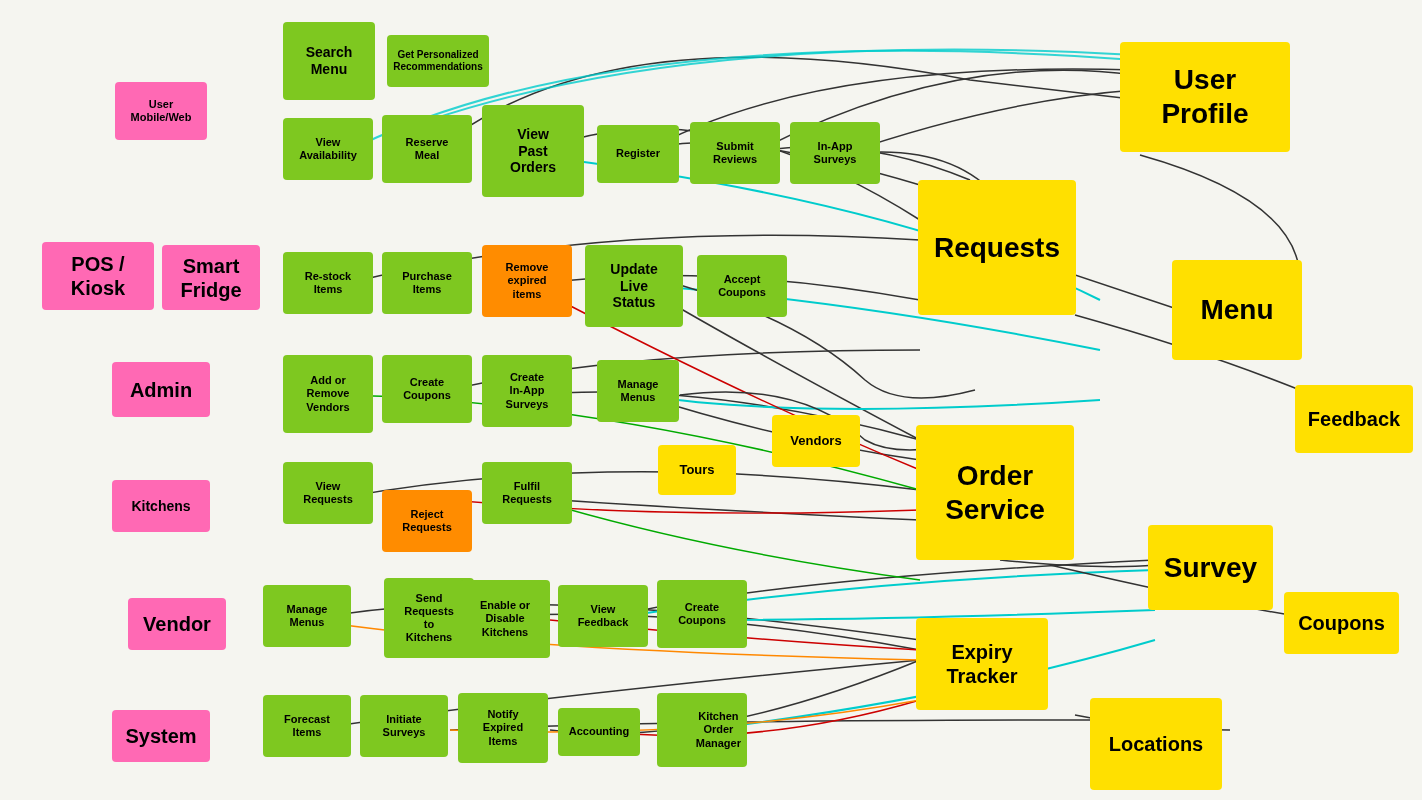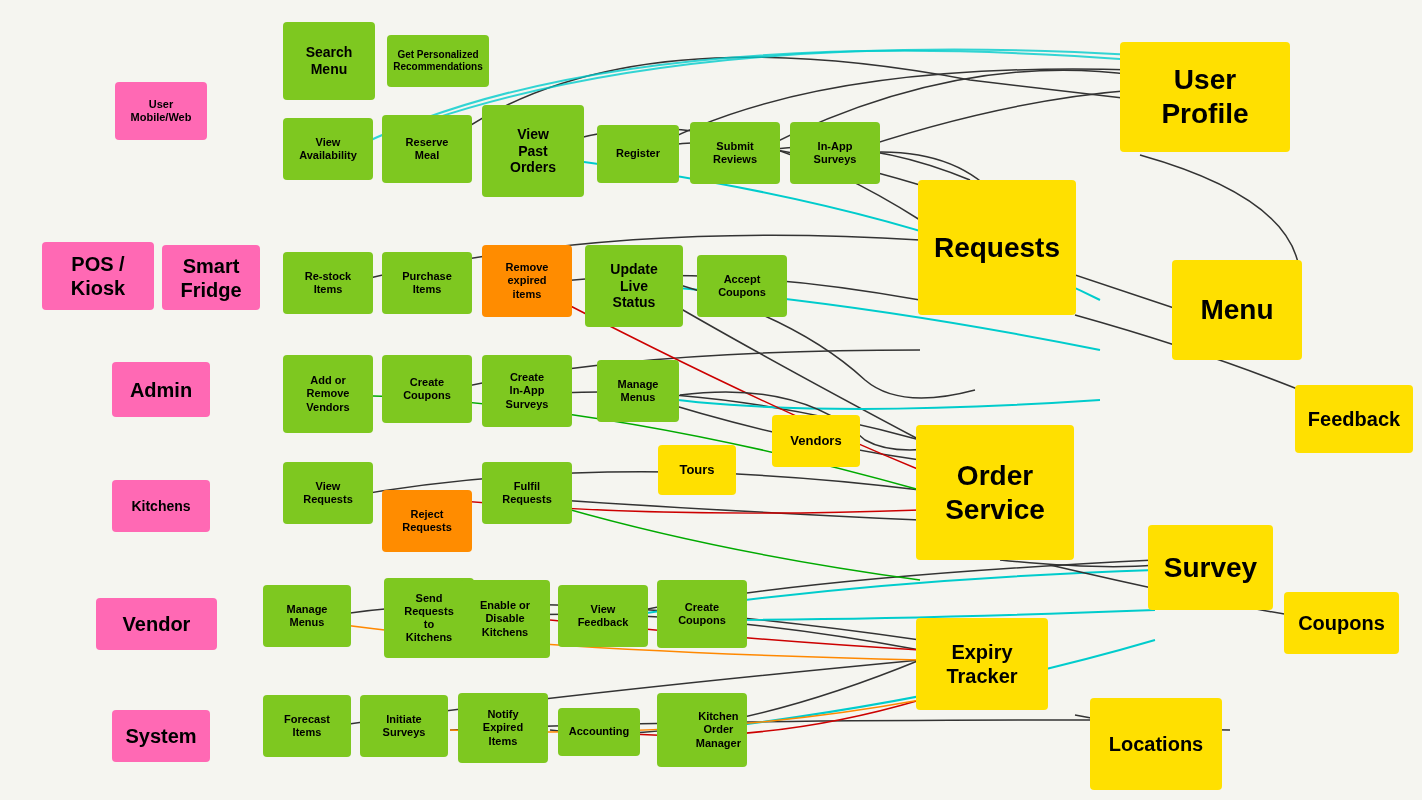--- a/index.html
+++ b/index.html
@@ -140,21 +140,21 @@
   </div>
   <div class="node node-pink font-lg" style="left:162px; top:245px; width:98px; height:65px;">
     <span>Smart<br>Fridge</span>
   </div>
   <div class="node node-pink font-lg" style="left:112px; top:362px; width:98px; height:55px;">
     <span>Admin</span>
   </div>
   <div class="node node-pink font-md" style="left:112px; top:480px; width:98px; height:52px;">
     <span>Kitchens</span>
   </div>
-  <div class="node node-pink font-lg" style="left:96px; top:598px; width:121px; height:52px;">
+  <div class="node node-pink font-lg" style="left:128px; top:598px; width:98px; height:52px;">
     <span>Vendor</span>
   </div>
   <div class="node node-pink font-lg" style="left:112px; top:710px; width:98px; height:52px;">
     <span>System</span>
   </div>
 
   <div class="node node-yellow-large font-xl" style="left:1120px; top:42px; width:170px; height:110px;">
     <span>User<br>Profile</span>
   </div>
   <div class="node node-yellow-large font-xl" style="left:918px; top:180px; width:158px; height:135px;">

